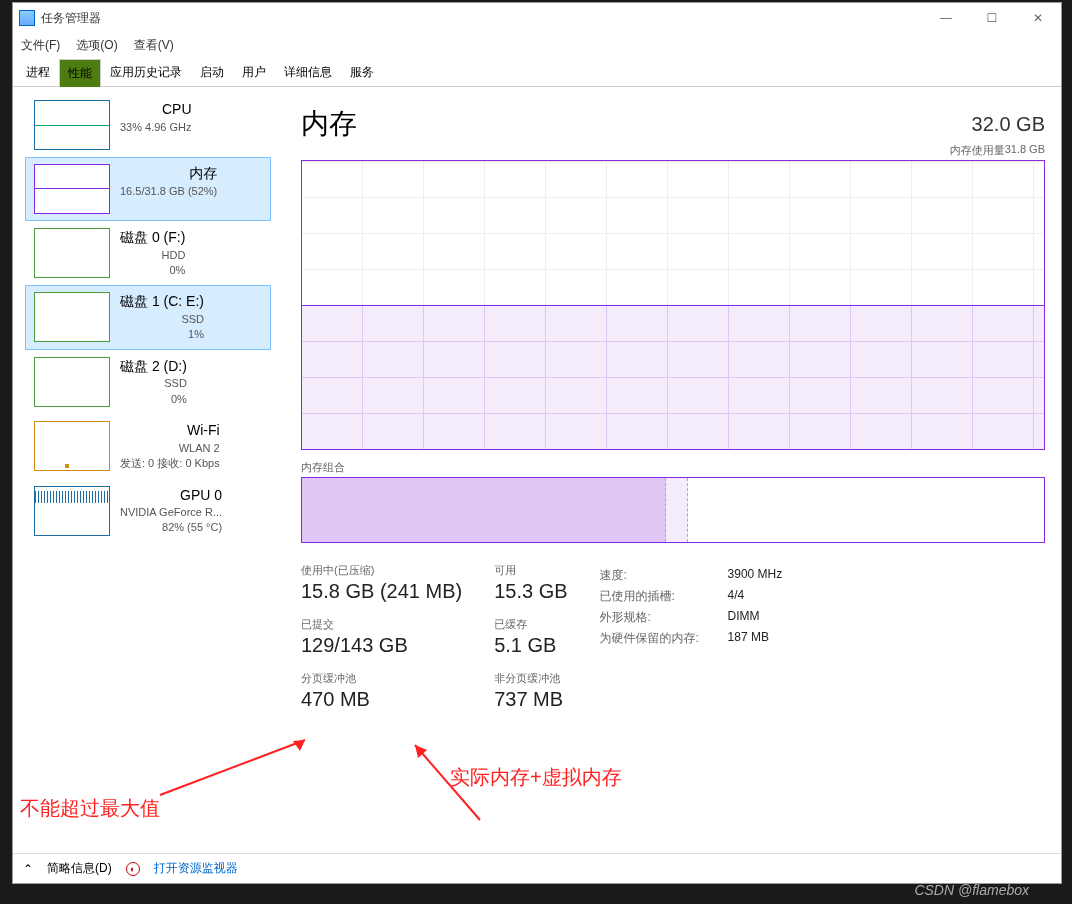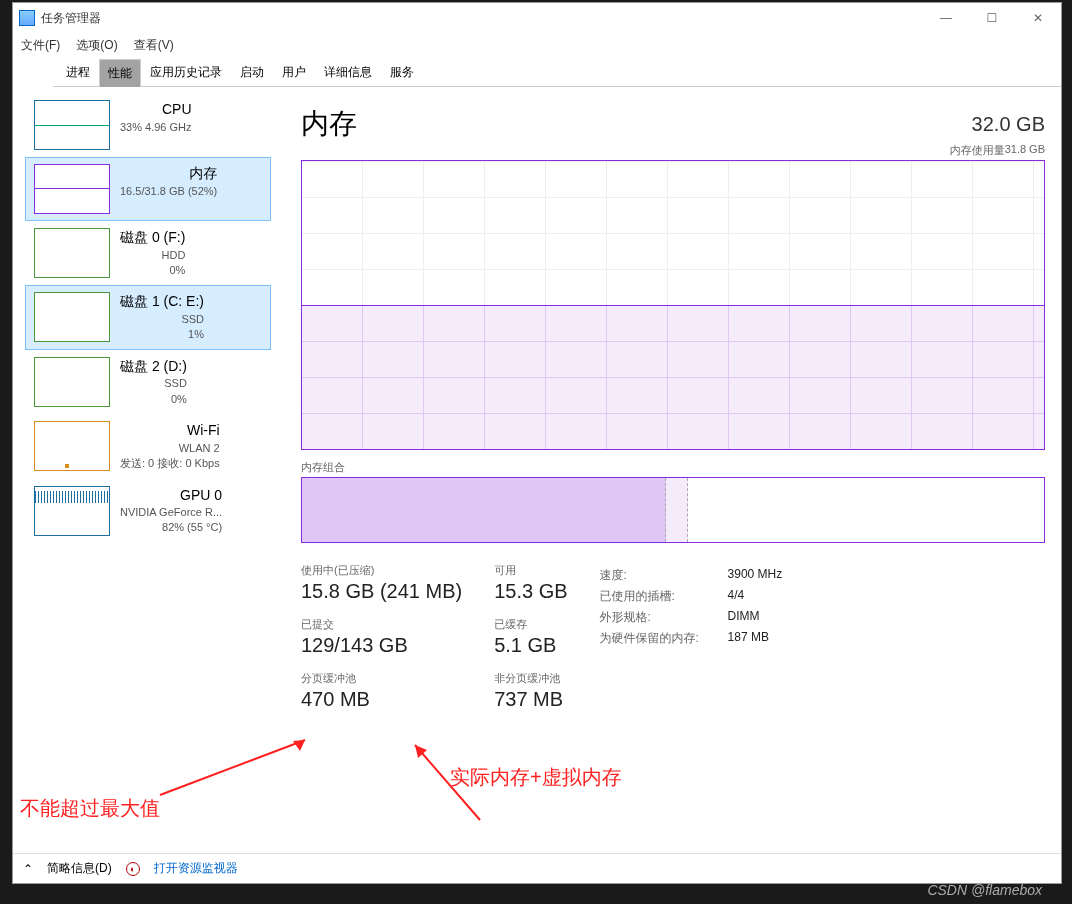--- a/index.html
+++ b/index.html
@@ -4,23 +4,23 @@
 <style>
 * { margin: 0; padding: 0; box-sizing: border-box; font-family: "Microsoft YaHei", "Segoe UI", sans-serif; }
 body { background: #1a1a1a; width: 1072px; height: 904px; position: relative; }
 .window { position: absolute; left: 12px; top: 2px; width: 1050px; height: 882px; background: #fff; border: 1px solid #999; }
 .titlebar { height: 30px; display: flex; align-items: center; justify-content: space-between; padding: 0 0 0 6px; }
 .title-left { display: flex; align-items: center; gap: 6px; font-size: 12px; color: #333; }
 .app-icon { width: 16px; height: 16px; border: 1px solid #06c; background: linear-gradient(#8cf, #6af); }
 .win-buttons { display: flex; }
 .win-btn { width: 46px; height: 30px; display: flex; align-items: center; justify-content: center; color: #666; font-size: 12px; }
 .menubar { height: 24px; display: flex; align-items: center; gap: 16px; padding: 0 8px; font-size: 12px; color: #333; }
-.tabbar { height: 30px; display: flex; align-items: flex-end; border-bottom: 1px solid #ccc; padding: 0 4px; font-size: 12px; margin-left: 40px; }
+.tabbar { height: 30px; display: flex; align-items: flex-end; border-bottom: 1px solid #ccc; padding: 0 4px; font-size: 12px; }
 .tab { padding: 5px 8px; border: 1px solid transparent; border-bottom: none; cursor: pointer; }
-.tab.active { border-color: #ccc; background: #a3a3a3; position: relative; top: 1px; }
+.tab.active { border-color: #ccc; background: #4d7c0f; position: relative; top: 1px; }
 .content { display: flex; height: calc(100% - 114px); }
 .sidebar { width: 270px; padding: 6px 12px; overflow-y: auto; text-align: right; }
 .side-item { display: flex; gap: 10px; padding: 6px 8px; border: 1px solid transparent; cursor: pointer; }
 .side-item.selected { background: #d6ecff; border: 1px solid #7ec1ff; }
 .thumb { width: 76px; height: 50px; border: 1px solid #1c6ea4; background: #fff; position: relative; flex-shrink: 0; }
 .thumb.cpu::after { content: ""; position: absolute; top: 50%; left: 0; right: 0; height: 1px; border-top: 1px solid #0a6; }
 .thumb.mem { border-color: #8a2be2; }
 .thumb.mem::after { content: ""; position: absolute; bottom: 0; left: 0; right: 0; height: 50%; border-top: 1px solid #8a2be2; }
 .thumb.disk { border-color: #4a9a3a; }
 .thumb.wifi { border-color: #d48c1a; }
@@ -49,21 +49,21 @@
 .stat-value { font-size: 20px; color: #222; margin-top: 2px; }
 .info-table { font-size: 12px; }
 .info-row { display: flex; gap: 8px; margin: 4px 0; }
 .info-key { width: 120px; color: #666; }
 .info-val { color: #222; }
 .bottombar { position: absolute; bottom: 0; left: 0; right: 0; height: 30px; border-top: 1px solid #ddd; display: flex; align-items: center; padding: 0 10px; gap: 14px; font-size: 12px; }
 .blink { color: #0066cc; }
 .bottom-icon { width: 14px; height: 14px; border: 1px solid #b00; border-radius: 50%; display: inline-flex; align-items: center; justify-content: center; color: #b00; font-size: 9px; }
 .annotation { position: absolute; color: #ff2020; font-size: 20px; pointer-events: none; z-index: 10; }
 .arrow { position: absolute; pointer-events: none; }
-.watermark { position: absolute; bottom: 6px; right: 30px; color: #aaa; font-size: 14px; font-style: italic; }
+.watermark { position: absolute; bottom: 6px; right: 43px; color: #aaa; font-size: 14px; font-style: italic; }
 </style>
 </head>
 <body>
 
 <div class="window">
   <div class="titlebar">
     <div class="title-left">
       <span class="app-icon"></span>
       <span>任务管理器</span>
     </div>

